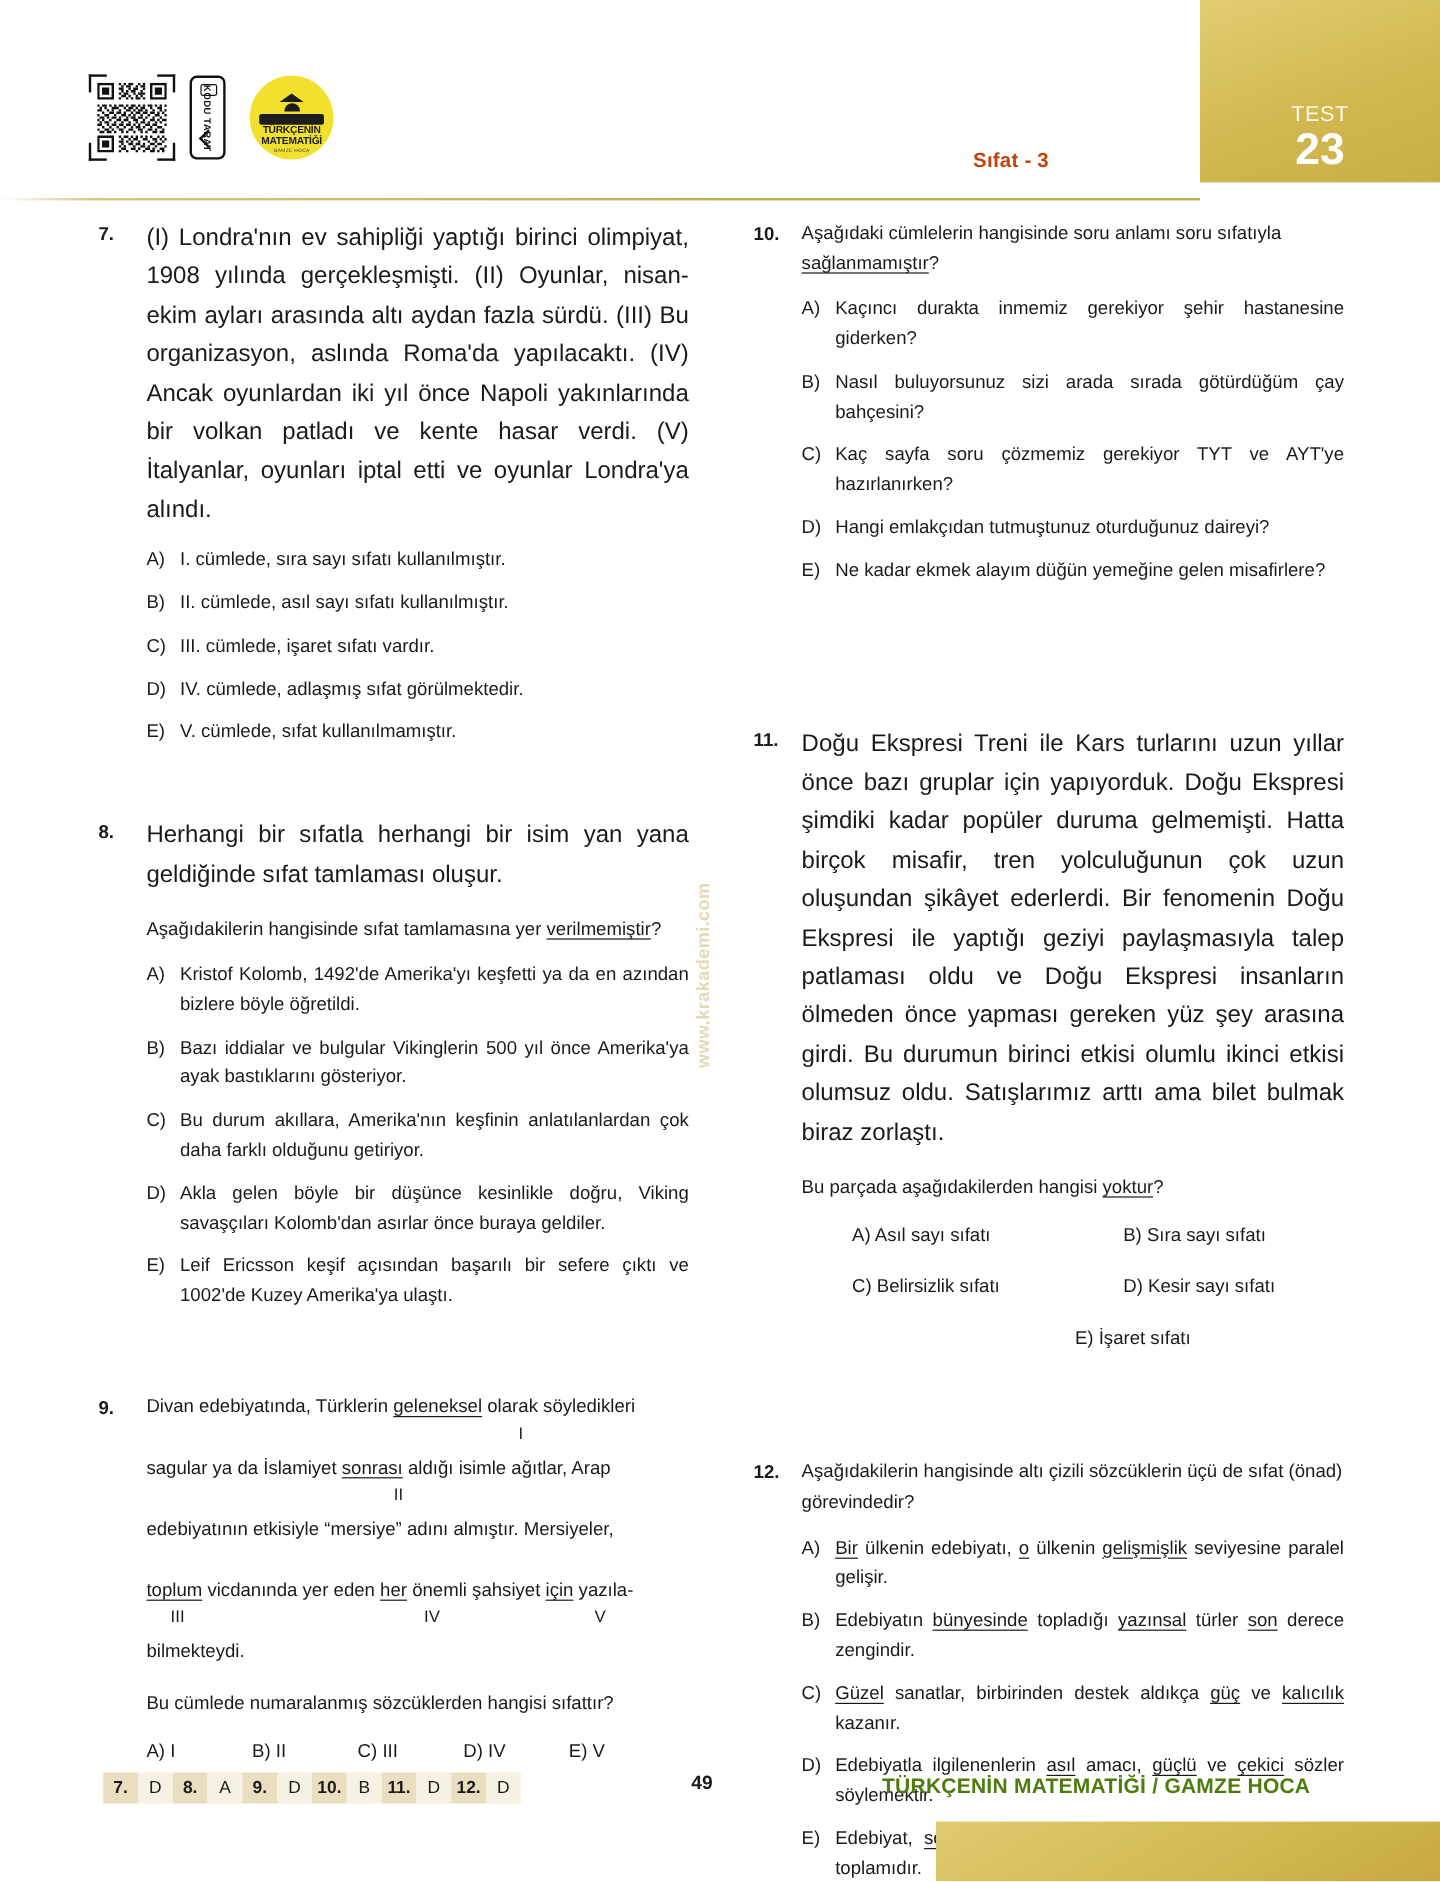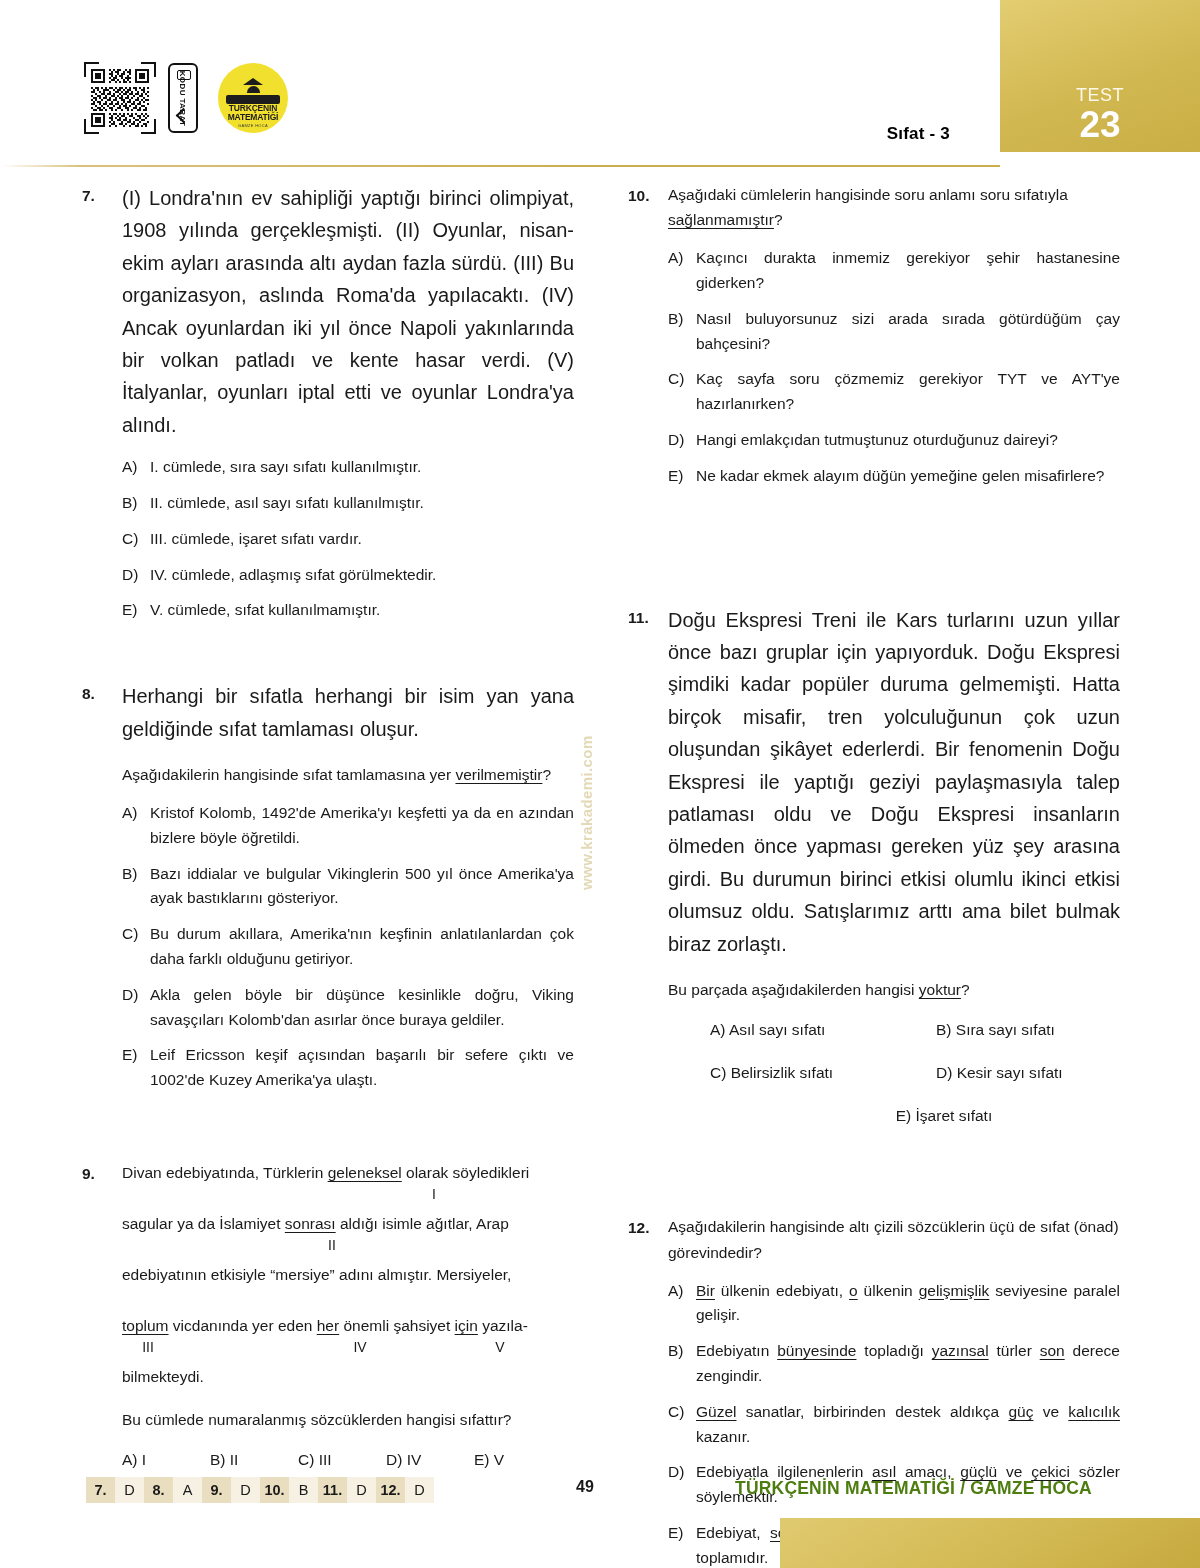--- a/index.html
+++ b/index.html
@@ -45,24 +45,24 @@
     font-weight: bold;
     line-height: 1.05;
     margin-top: 2px;
     color: #ffffff;
   }
   .header-title {
     position: absolute;
     top: 124px;
     left: 735px;
     width: 215px;
-    text-align: right;
+    text-align: center;
     font-size: 17px;
     font-weight: bold;
-    color: #000000;
+    color: #c2410c;
     letter-spacing: .2px;
   }
   .header-rule {
     position: absolute;
     top: 165px;
     left: 0;
     width: 1000px;
     height: 2px;
     background: linear-gradient(90deg, #ffffff 0%, #d9c27e 8%, #c9ad4f 60%, #c9ad4f 100%);
     z-index: 2;
@@ -73,21 +73,21 @@
     left: 0;
     width: 14px;
     height: 1568px;
     background: #ffffff;
   }
 
   
   .brandbar {
     position: absolute;
     top: 62px;
-    left: 84px;
+    left: 74px;
     display: flex;
     align-items: center;
     gap: 12px;
     text-align: center;
   }
   .qr-frame {
     position: relative;
     width: 72px;
     height: 72px;
   }

